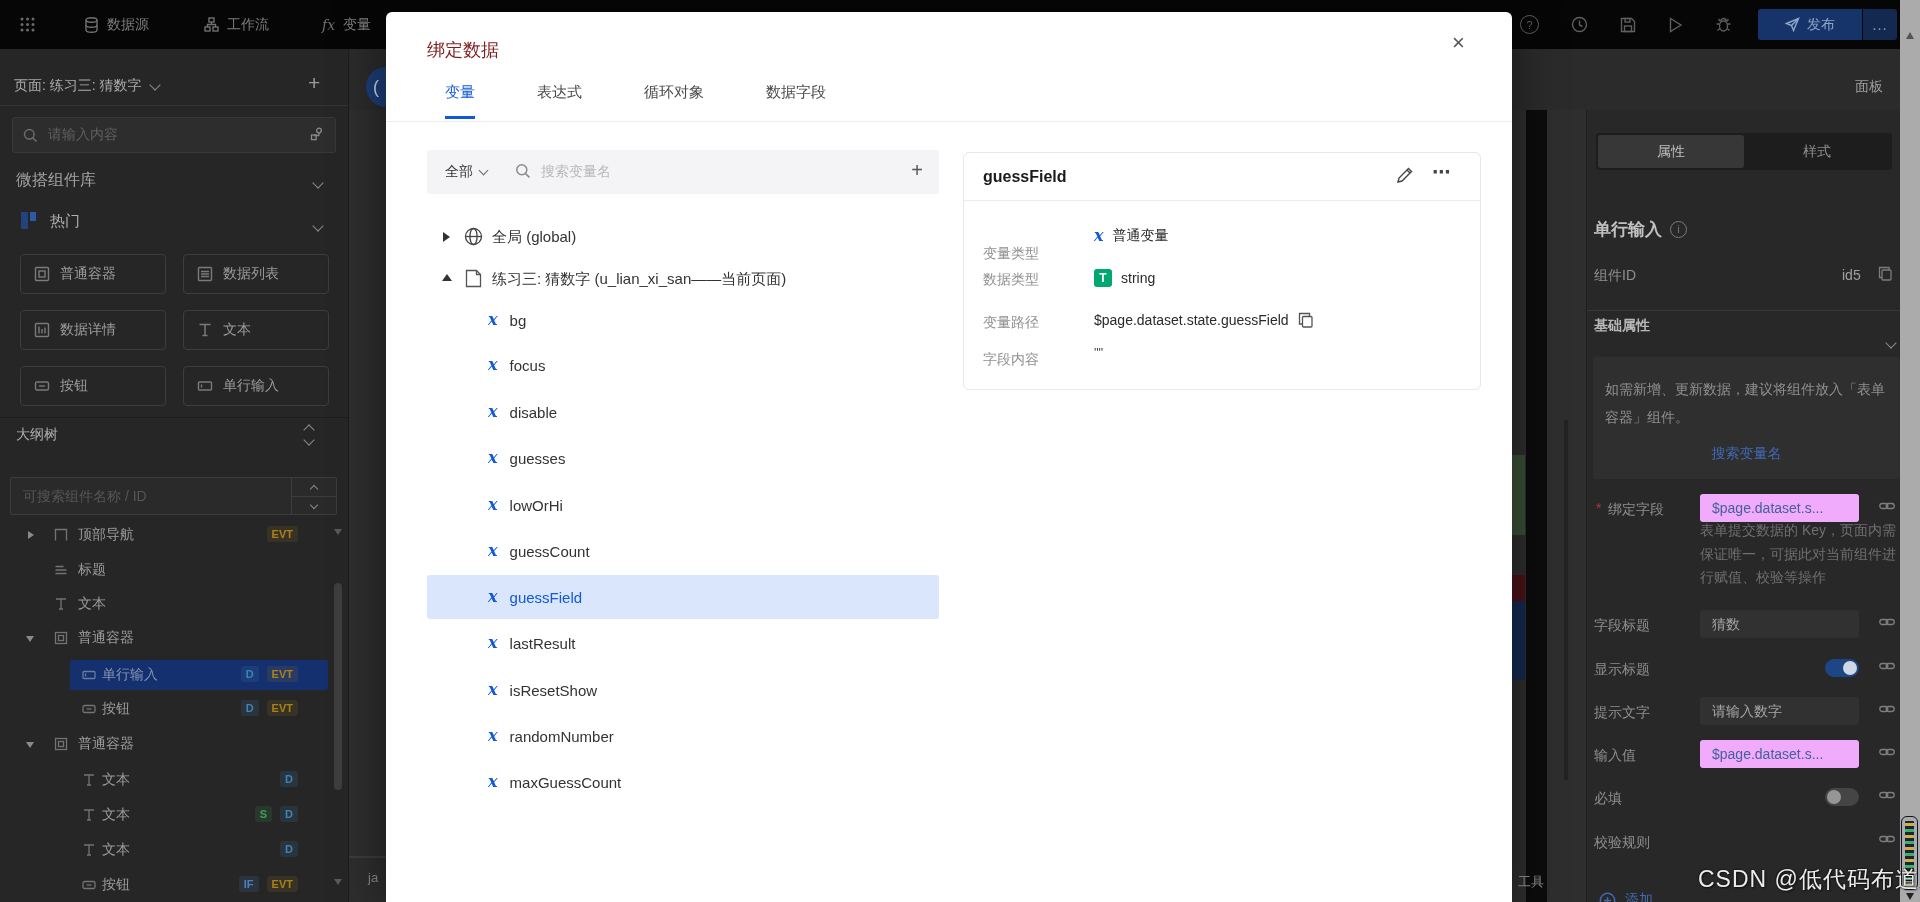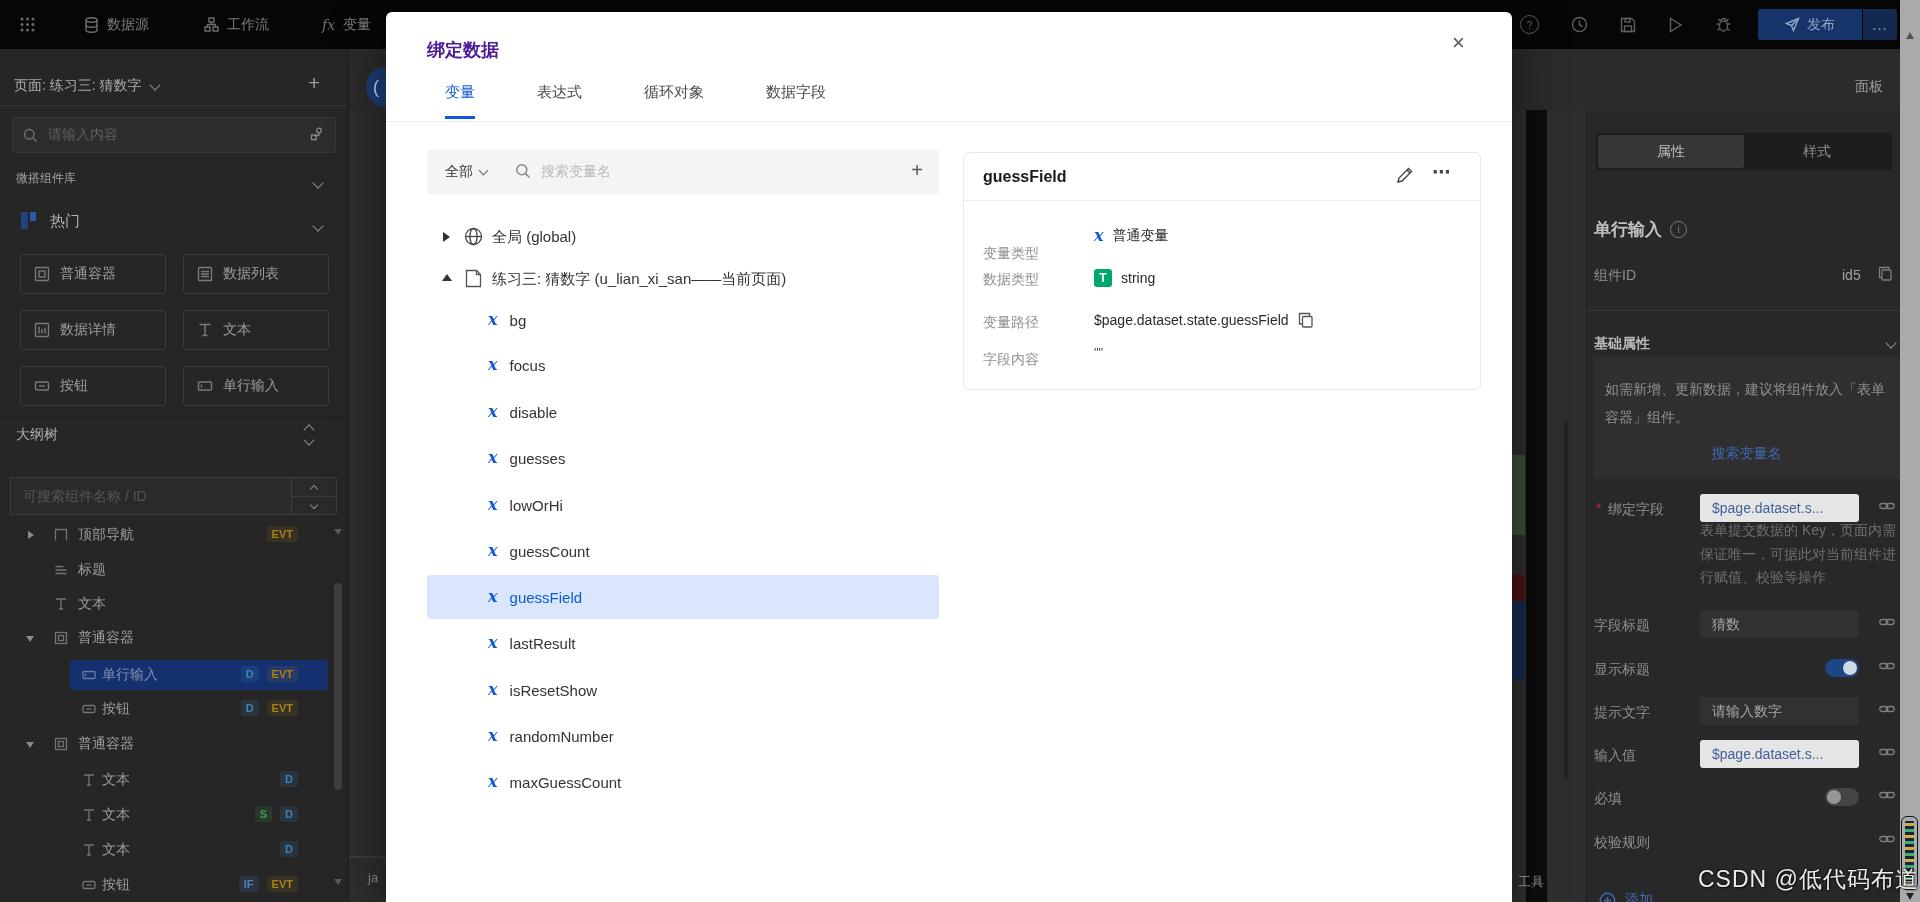--- a/index.html
+++ b/index.html
@@ -26,21 +26,21 @@
   .bdg{font-size:11px;font-weight:bold;border-radius:3px;padding:2px 5px;line-height:12px;}
   .bdg-EVT{color:#a9821c;background:rgba(170,130,30,.14);}
   .bdg-D{color:#3e84b8;background:rgba(70,130,180,.16);}
   .bdg-S{color:#3f9e55;background:rgba(63,158,85,.16);}
   .bdg-IF{color:#4d7fc0;background:rgba(77,127,192,.16);}
   .tri-r{width:0;height:0;border-left:6px solid #8a8a8a;border-top:4px solid transparent;border-bottom:4px solid transparent;}
   .tri-d{width:0;height:0;border-top:6px solid #8a8a8a;border-left:4px solid transparent;border-right:4px solid transparent;}
   
   .rsb{position:absolute;left:1586px;top:110px;width:334px;height:792px;background:#282828;border-left:1px solid #1f1f1f;font-size:14px;color:#8f8f8f;}
   .inp{position:absolute;width:159px;height:28px;border-radius:3px;box-sizing:border-box;padding:0 12px;line-height:28px;font-size:14px;overflow:hidden;white-space:nowrap;}
-  .inp-bound{background:#e5e5e5;color:#44619b;}
+  .inp-bound{background:#f0abfc;color:#44619b;}
   .inp-plain{background:#313131;color:#a6a6a6;}
   .linkic{position:absolute;left:292px;color:#7e7e7e;}
   .toggle{position:absolute;width:34px;height:18px;border-radius:9px;}
   .toggle .knob{position:absolute;top:2px;width:14px;height:14px;border-radius:50%;}
   .tg-on{background:#1d4684;}
   .tg-on .knob{right:2px;background:#cfd8e6;}
   .tg-off{background:#454545;}
   .tg-off .knob{left:2px;background:#969696;}
   
   .modal{position:absolute;left:386px;top:12px;width:1126px;height:890px;background:#ffffff;border-radius:6px 6px 0 0;box-shadow:0 8px 50px rgba(0,0,0,.5);z-index:10;}
@@ -172,21 +172,21 @@
       <span style="font-size:14px;color:#5f5f5f;flex:1;">请输入内容</span>
       <span>
           <svg width="16" height="16" viewBox="0 0 16 16" fill="none" stroke="#8a8a8a" stroke-width="1.3">
             <circle cx="10" cy="3.5" r="2.3"></circle>
             <rect x="2.5" y="8" width="4.6" height="4.6"></rect>
             <path d="M10 6v2.5M10 8.5H5"></path>
           </svg>
         </span>
     </div>
 
-    <div class="abs" style="left:16px;top:121px;font-size:12px;color:#a3a3a3;">微搭组件库</div>
+    <div class="abs" style="left:16px;top:121px;font-size:16px;color:#a3a3a3;">微搭组件库</div>
     <div class="abs" style="left:314px;top:124px;color:#8a8a8a;"><span class="chev"></span></div>
 
     <div class="abs" style="left:20px;top:162px;">
       <svg width="19" height="19" viewBox="0 0 19 19">
           <rect x="1" y="1" width="7" height="17" fill="#23437c"></rect>
           <rect x="10" y="1" width="6" height="9" fill="#2c59a8"></rect>
         </svg>
     </div>
     <div class="abs" style="left:50px;top:163px;font-size:15px;color:#b0b0b0;">热门</div>
     <div class="abs" style="left:314px;top:167px;color:#8a8a8a;"><span class="chev"></span></div>
@@ -402,21 +402,21 @@
     </div>
     <div class="abs" style="left:7px;top:157px;">组件ID</div>
     <div class="abs" style="left:255px;top:157px;color:#a0a0a0;">id5</div>
     <div class="abs" style="left:291px;top:156px;color:#7c7c7c;">
         <svg width="15" height="15" viewBox="0 0 15 15" fill="none" stroke="currentColor" stroke-width="1.3">
           <rect x="4" y="4" width="9" height="10" rx="1"></rect>
           <path d="M11 4V1.5H1.5v10H4"></path>
         </svg>
       </div>
     <div class="abs" style="left:0;top:200px;width:314px;height:1px;background:#383838;"></div>
-    <div class="abs" style="left:7px;top:225px;font-weight:bold;color:#b8b8b8;">基础属性</div>
+    <div class="abs" style="left:7px;top:207px;font-weight:bold;color:#b8b8b8;">基础属性</div>
     <div class="abs" style="left:300px;top:224px;color:#8a8a8a;"><span class="chev"></span></div>
 
     <div class="abs" style="left:6px;top:247px;width:307px;height:122px;background:#2f2f2f;border-radius:4px;">
       <div class="abs" style="left:12px;top:18px;width:282px;line-height:28px;color:#909090;">如需新增、更新数据，建议将组件放入「表单容器」组件。</div>
       <div class="abs" style="left:0;top:88px;width:307px;text-align:center;color:#4168b2;">搜索变量名</div>
     </div>
 
     <div class="abs" style="left:9px;top:390px;color:#b03a3a;">*</div>
     <div class="abs" style="left:21px;top:391px;">绑定字段</div>
     <div class="inp inp-bound" style="left:113px;top:384px;">$page.dataset.s...</div>
@@ -496,21 +496,21 @@
     </div>
   </div>
 
   <div class="pagescroll">
     <div class="abs" style="left:6px;top:32px;width:0;height:0;border-bottom:7px solid #555;border-left:4.5px solid transparent;border-right:4.5px solid transparent;"></div>
     <div class="abs" style="left:1px;top:816px;width:17px;height:74px;background:#17243c;border-radius:6px;border:1px solid #0d1523;box-sizing:border-box;background-image:repeating-linear-gradient(180deg,#3fae68 0px,#3fae68 3px,#17243c 3px,#17243c 6px,#d3ad3e 6px,#d3ad3e 9px,#17243c 9px,#17243c 12px);background-clip:content-box;padding:4px 3px;"></div>
     <div class="abs" style="left:6px;top:893px;width:0;height:0;border-top:7px solid #222;border-left:4.5px solid transparent;border-right:4.5px solid transparent;"></div>
   </div>
 
   <div class="modal">
-    <div class="abs" style="left:41px;top:26px;font-size:18px;font-weight:bold;color:#4c1d95;">绑定数据</div>
+    <div class="abs" style="left:41px;top:26px;font-size:18px;font-weight:normal;color:#7f1d1d;">绑定数据</div>
     <div class="abs" style="left:1066px;top:18px;font-size:22px;color:#555;">×</div>
 
     <div class="abs" style="left:59px;top:71px;display:flex;gap:62px;">
       <span class="mtab active">变量</span>
       <span class="mtab">表达式</span>
       <span class="mtab">循环对象</span>
       <span class="mtab">数据字段</span>
     </div>
     <div class="abs" style="left:59px;top:104px;width:30px;height:3px;background:#1159d9;"></div>
     <div class="abs" style="left:0;top:109px;width:1126px;height:1px;background:#ececec;"></div>

